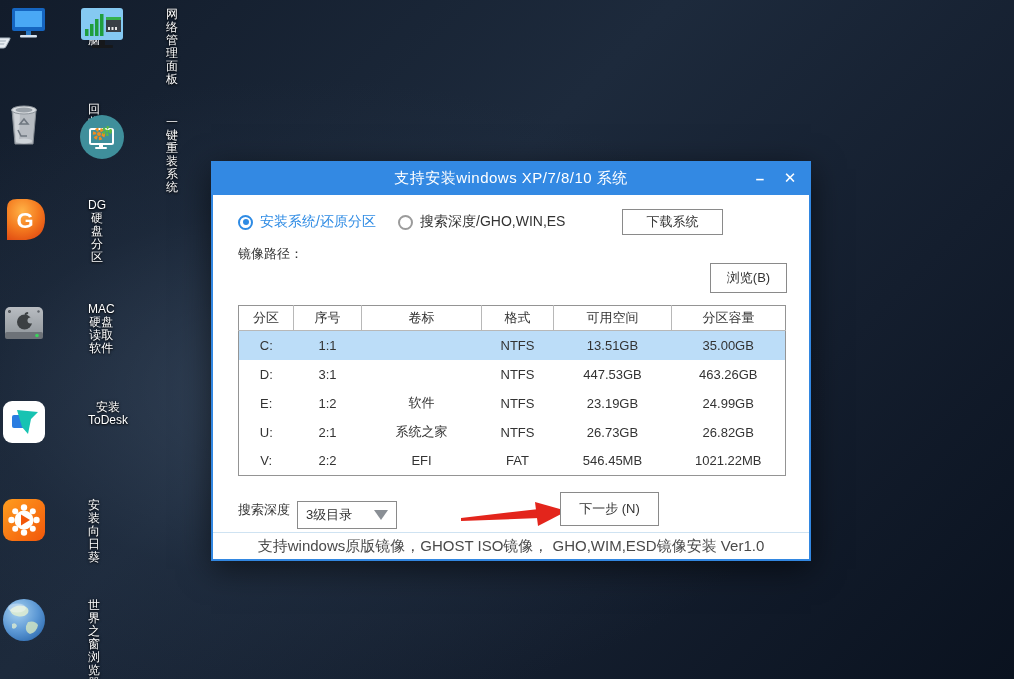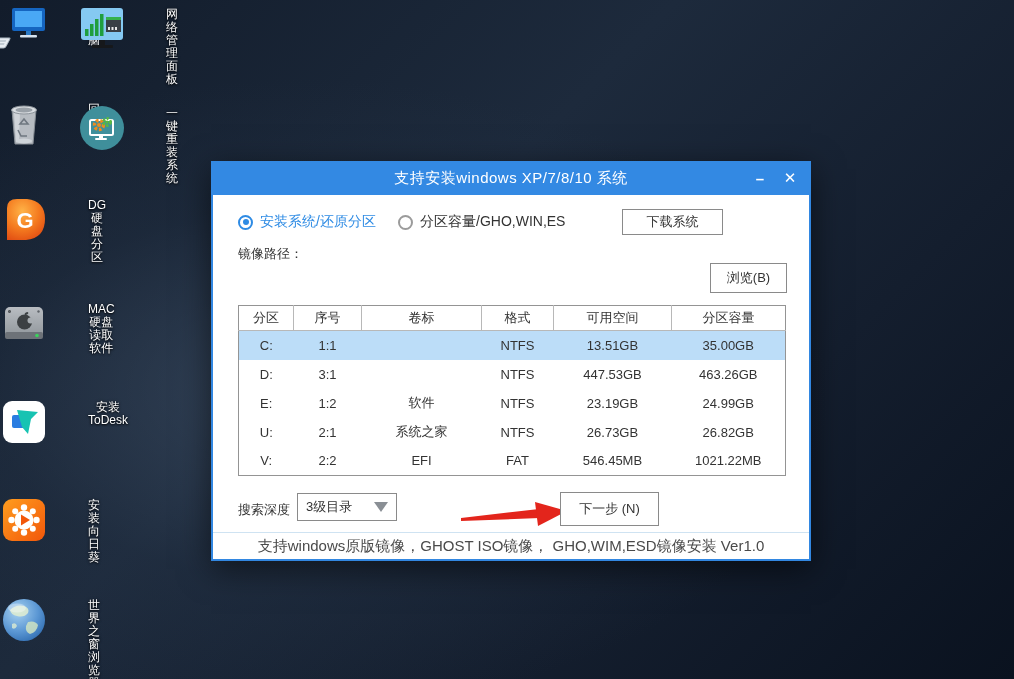--- a/index.html
+++ b/index.html
@@ -73,21 +73,21 @@
   table.ptable th {
     height:25px; font-weight:normal; font-size:13px; color:#333;
     border-right:1px solid #b8b8b8; border-bottom:1px solid #b8b8b8; background:#fff;
   }
   table.ptable th:last-child { border-right:none; }
   table.ptable td { height:29px; text-align:center; }
   tr.selrow td { background:#BCDDF8; }
 
   .sd-label { position:absolute; left:25px; top:338px; font-size:13px; }
   .sd-drop {
-    position:absolute; left:84px; top:330px; width:100px; height:28px;
+    position:absolute; left:84px; top:338px; width:100px; height:28px;
     border:1px solid #8a8a8a; background:#fff; display:flex; align-items:center;
     padding:0 8px; font-size:13px; cursor:pointer;
   }
   .sd-drop .caret {
     margin-left:auto; width:0; height:0;
     border-left:7px solid transparent; border-right:7px solid transparent; border-top:10px solid #8a8f95;
   }
 
   .next-btn { position:absolute; left:347px; top:329px; width:99px; height:34px; }
   .close-btn { position:absolute; left:471px; top:329px; width:99px; height:34px; }
@@ -149,21 +149,21 @@
         <path d="M14 12 L20 12 L19 42 L16 42 Z" fill="#d6dadf" opacity=".8"></path>
         <ellipse cx="24" cy="10" rx="12.5" ry="4" fill="#d9dde1" stroke="#8d949b" stroke-width="1"></ellipse>
         <ellipse cx="24" cy="10" rx="8.5" ry="2.4" fill="#9aa1a8"></ellipse>
         <path d="M20 24 l4 -5 l4 5 z M18 30 l3 6 l6 0" fill="none" stroke="#6f7780" stroke-width="1.6"></path>
         <ellipse cx="24" cy="41" rx="8" ry="2.6" fill="#cfd4d9"></ellipse>
       </svg>
     </div>
     <div class="lbl">回收站</div>
   </div>
 
-  <div class="dicon" style="left:78px; top:104px;">
+  <div class="dicon" style="left:78px; top:113px;">
     <div class="ic">
       <svg width="48" height="48" viewBox="0 0 48 48">
         <circle cx="24" cy="24" r="22" fill="#3F8F9B"></circle>
         <rect x="12" y="16" width="23" height="15" rx="1.5" fill="none" stroke="#fff" stroke-width="2"></rect>
         <rect x="21" y="31" width="4" height="3" fill="#fff"></rect>
         <rect x="17" y="34" width="12" height="2" rx="1" fill="#fff"></rect>
         <circle cx="21" cy="21" r="4.5" fill="none" stroke="#F08C1E" stroke-width="3.4" stroke-dasharray="2.6 1.8"></circle>
         <circle cx="21" cy="21" r="2" fill="#F08C1E"></circle>
         <circle cx="29" cy="18" r="3.4" fill="none" stroke="#5BBB3F" stroke-width="3" stroke-dasharray="2.2 1.6"></circle>
         <circle cx="29" cy="18" r="1.5" fill="#5BBB3F"></circle>
@@ -279,21 +279,21 @@
 
     <div class="radio-row" style="left:25px;">
       <div class="radio-item blue">
         <span class="rcircle sel"></span>
         <span class="rlbl">安装系统/还原分区</span>
       </div>
     </div>
     <div class="radio-row" style="left:185px;">
       <div class="radio-item">
         <span class="rcircle unsel"></span>
-        <span class="rlbl">分区容量/GHO,WIN,ES</span>
+        <span class="rlbl">搜索深度/GHO,WIN,ES</span>
       </div>
     </div>
     <div class="btn" style="position:absolute; left:409px; top:46px; width:101px; height:26px;">下载系统</div>
 
     <div class="path-label">镜像路径：</div>
     <div class="btn" style="position:absolute; left:497px; top:100px; width:77px; height:30px;">浏览(B)</div>
 
     <table class="ptable">
       <colgroup>
         <col style="width:55px">

